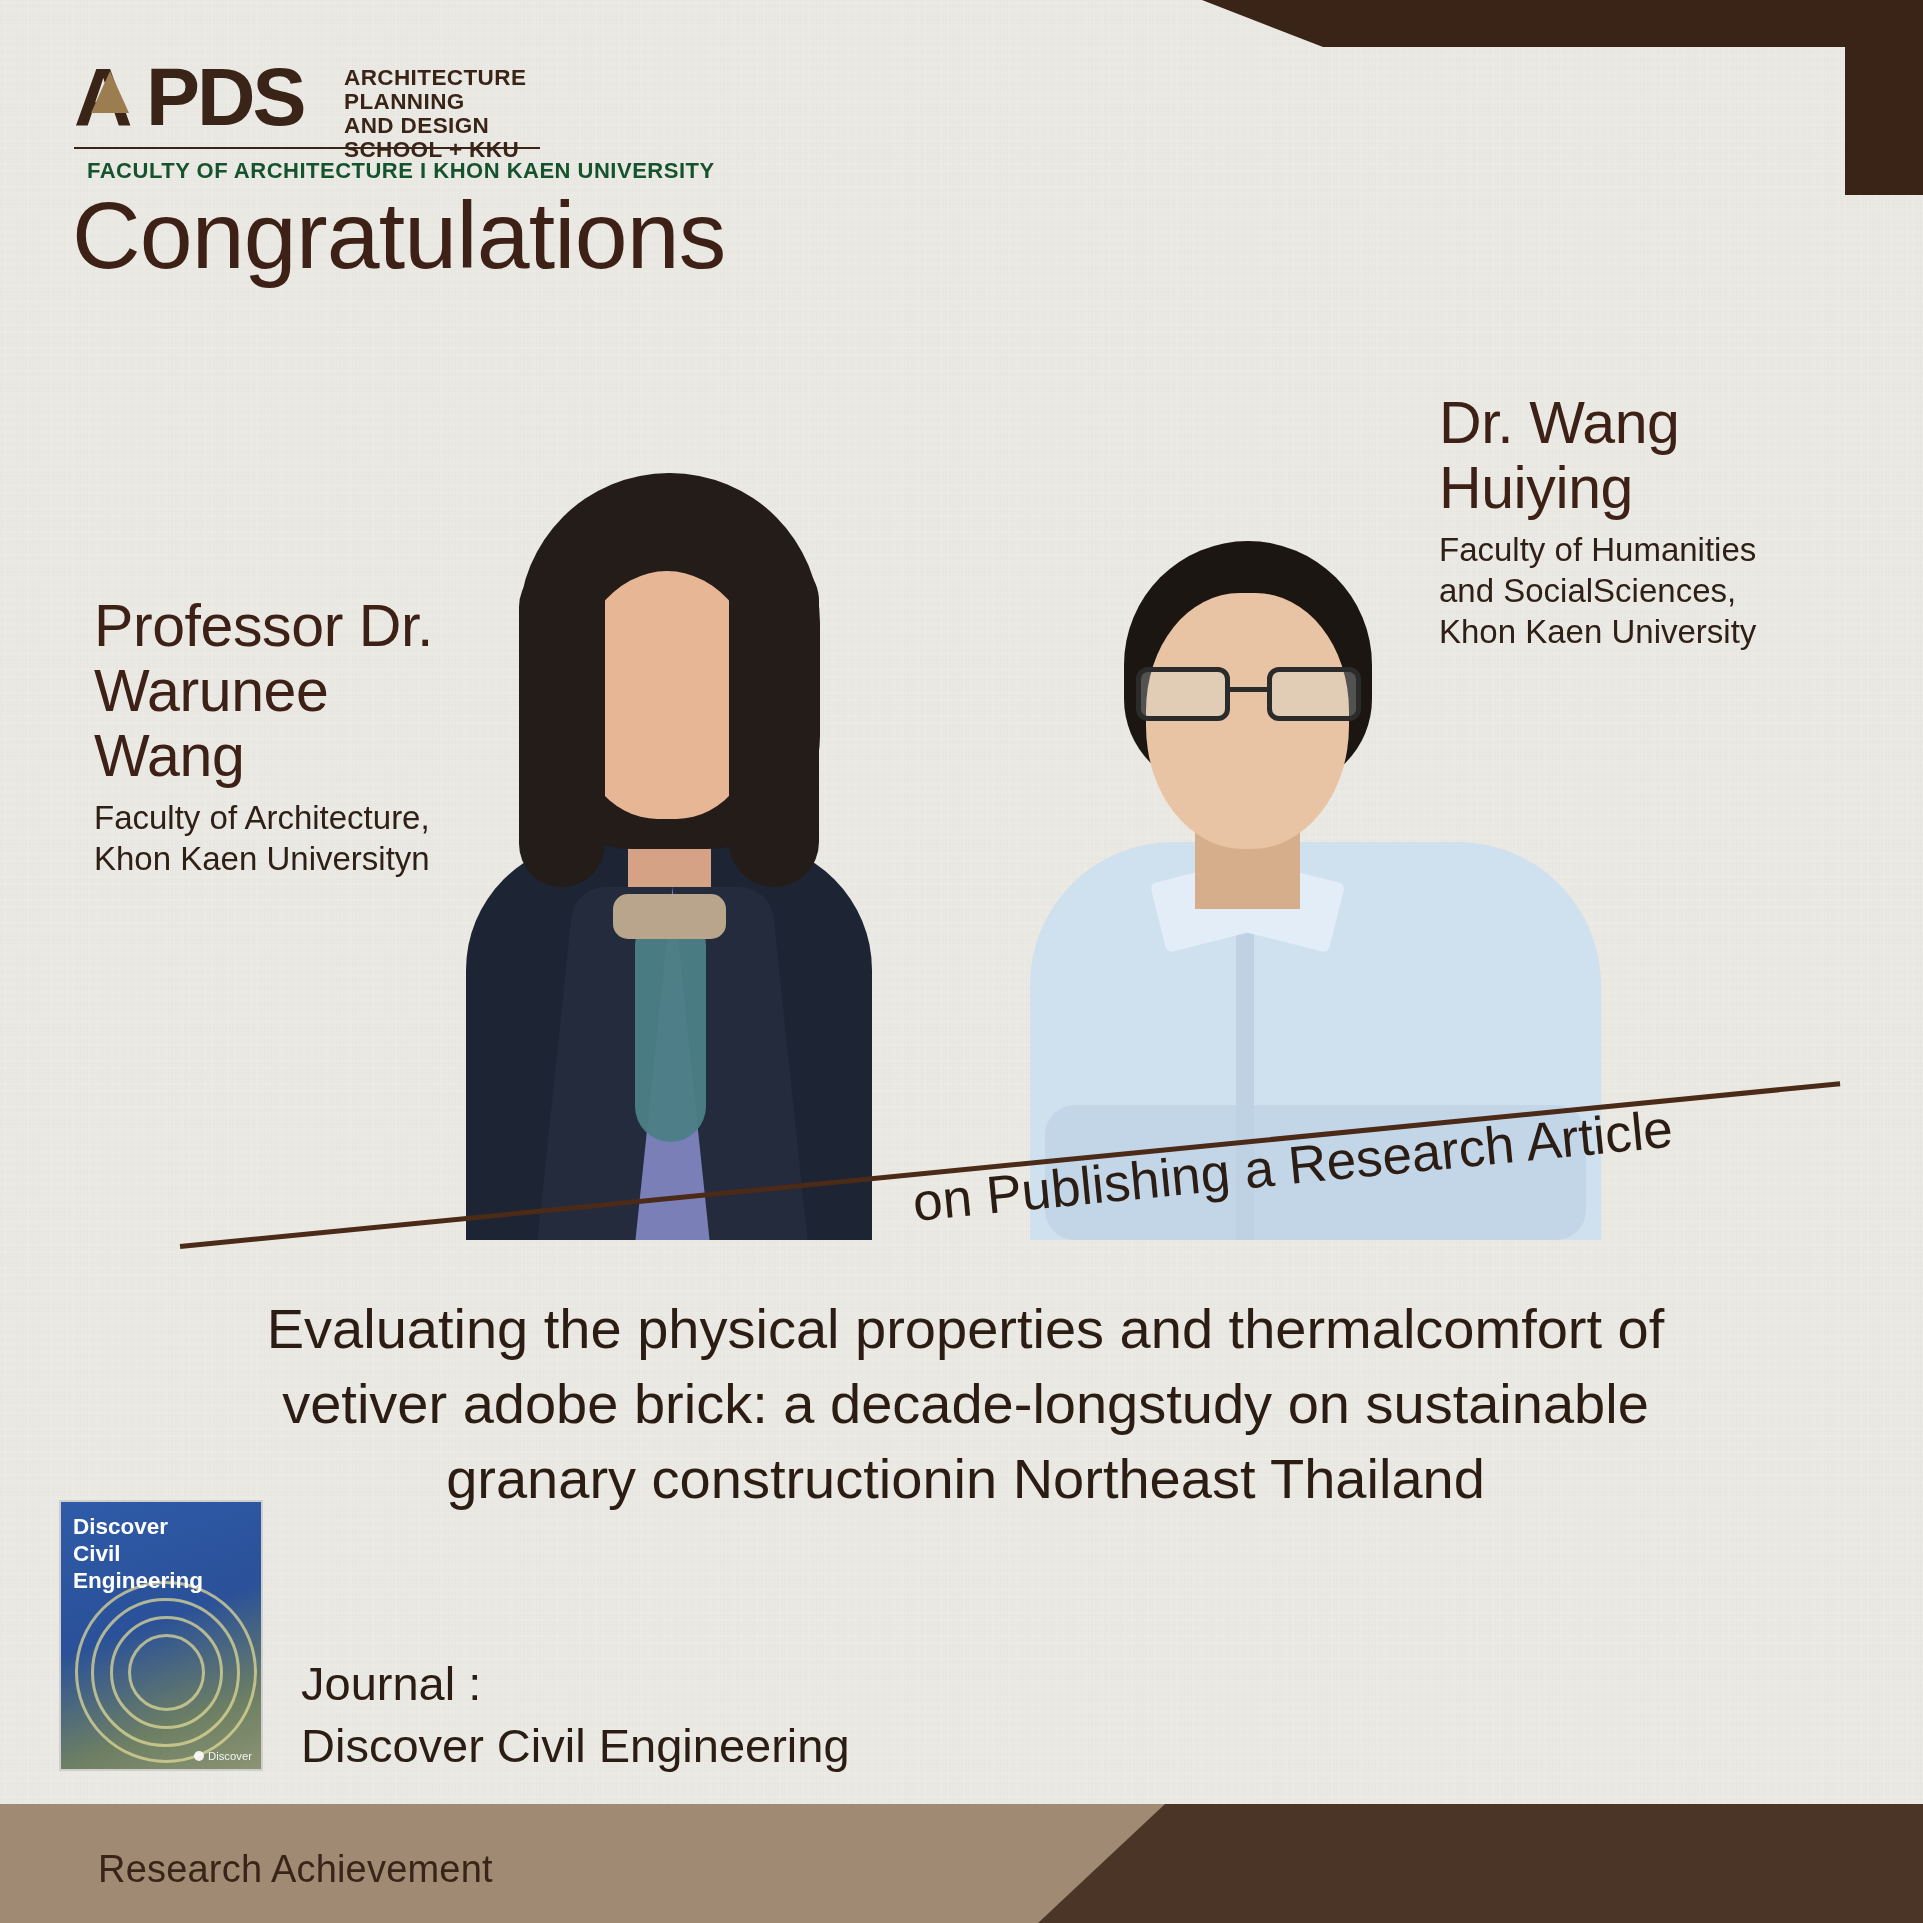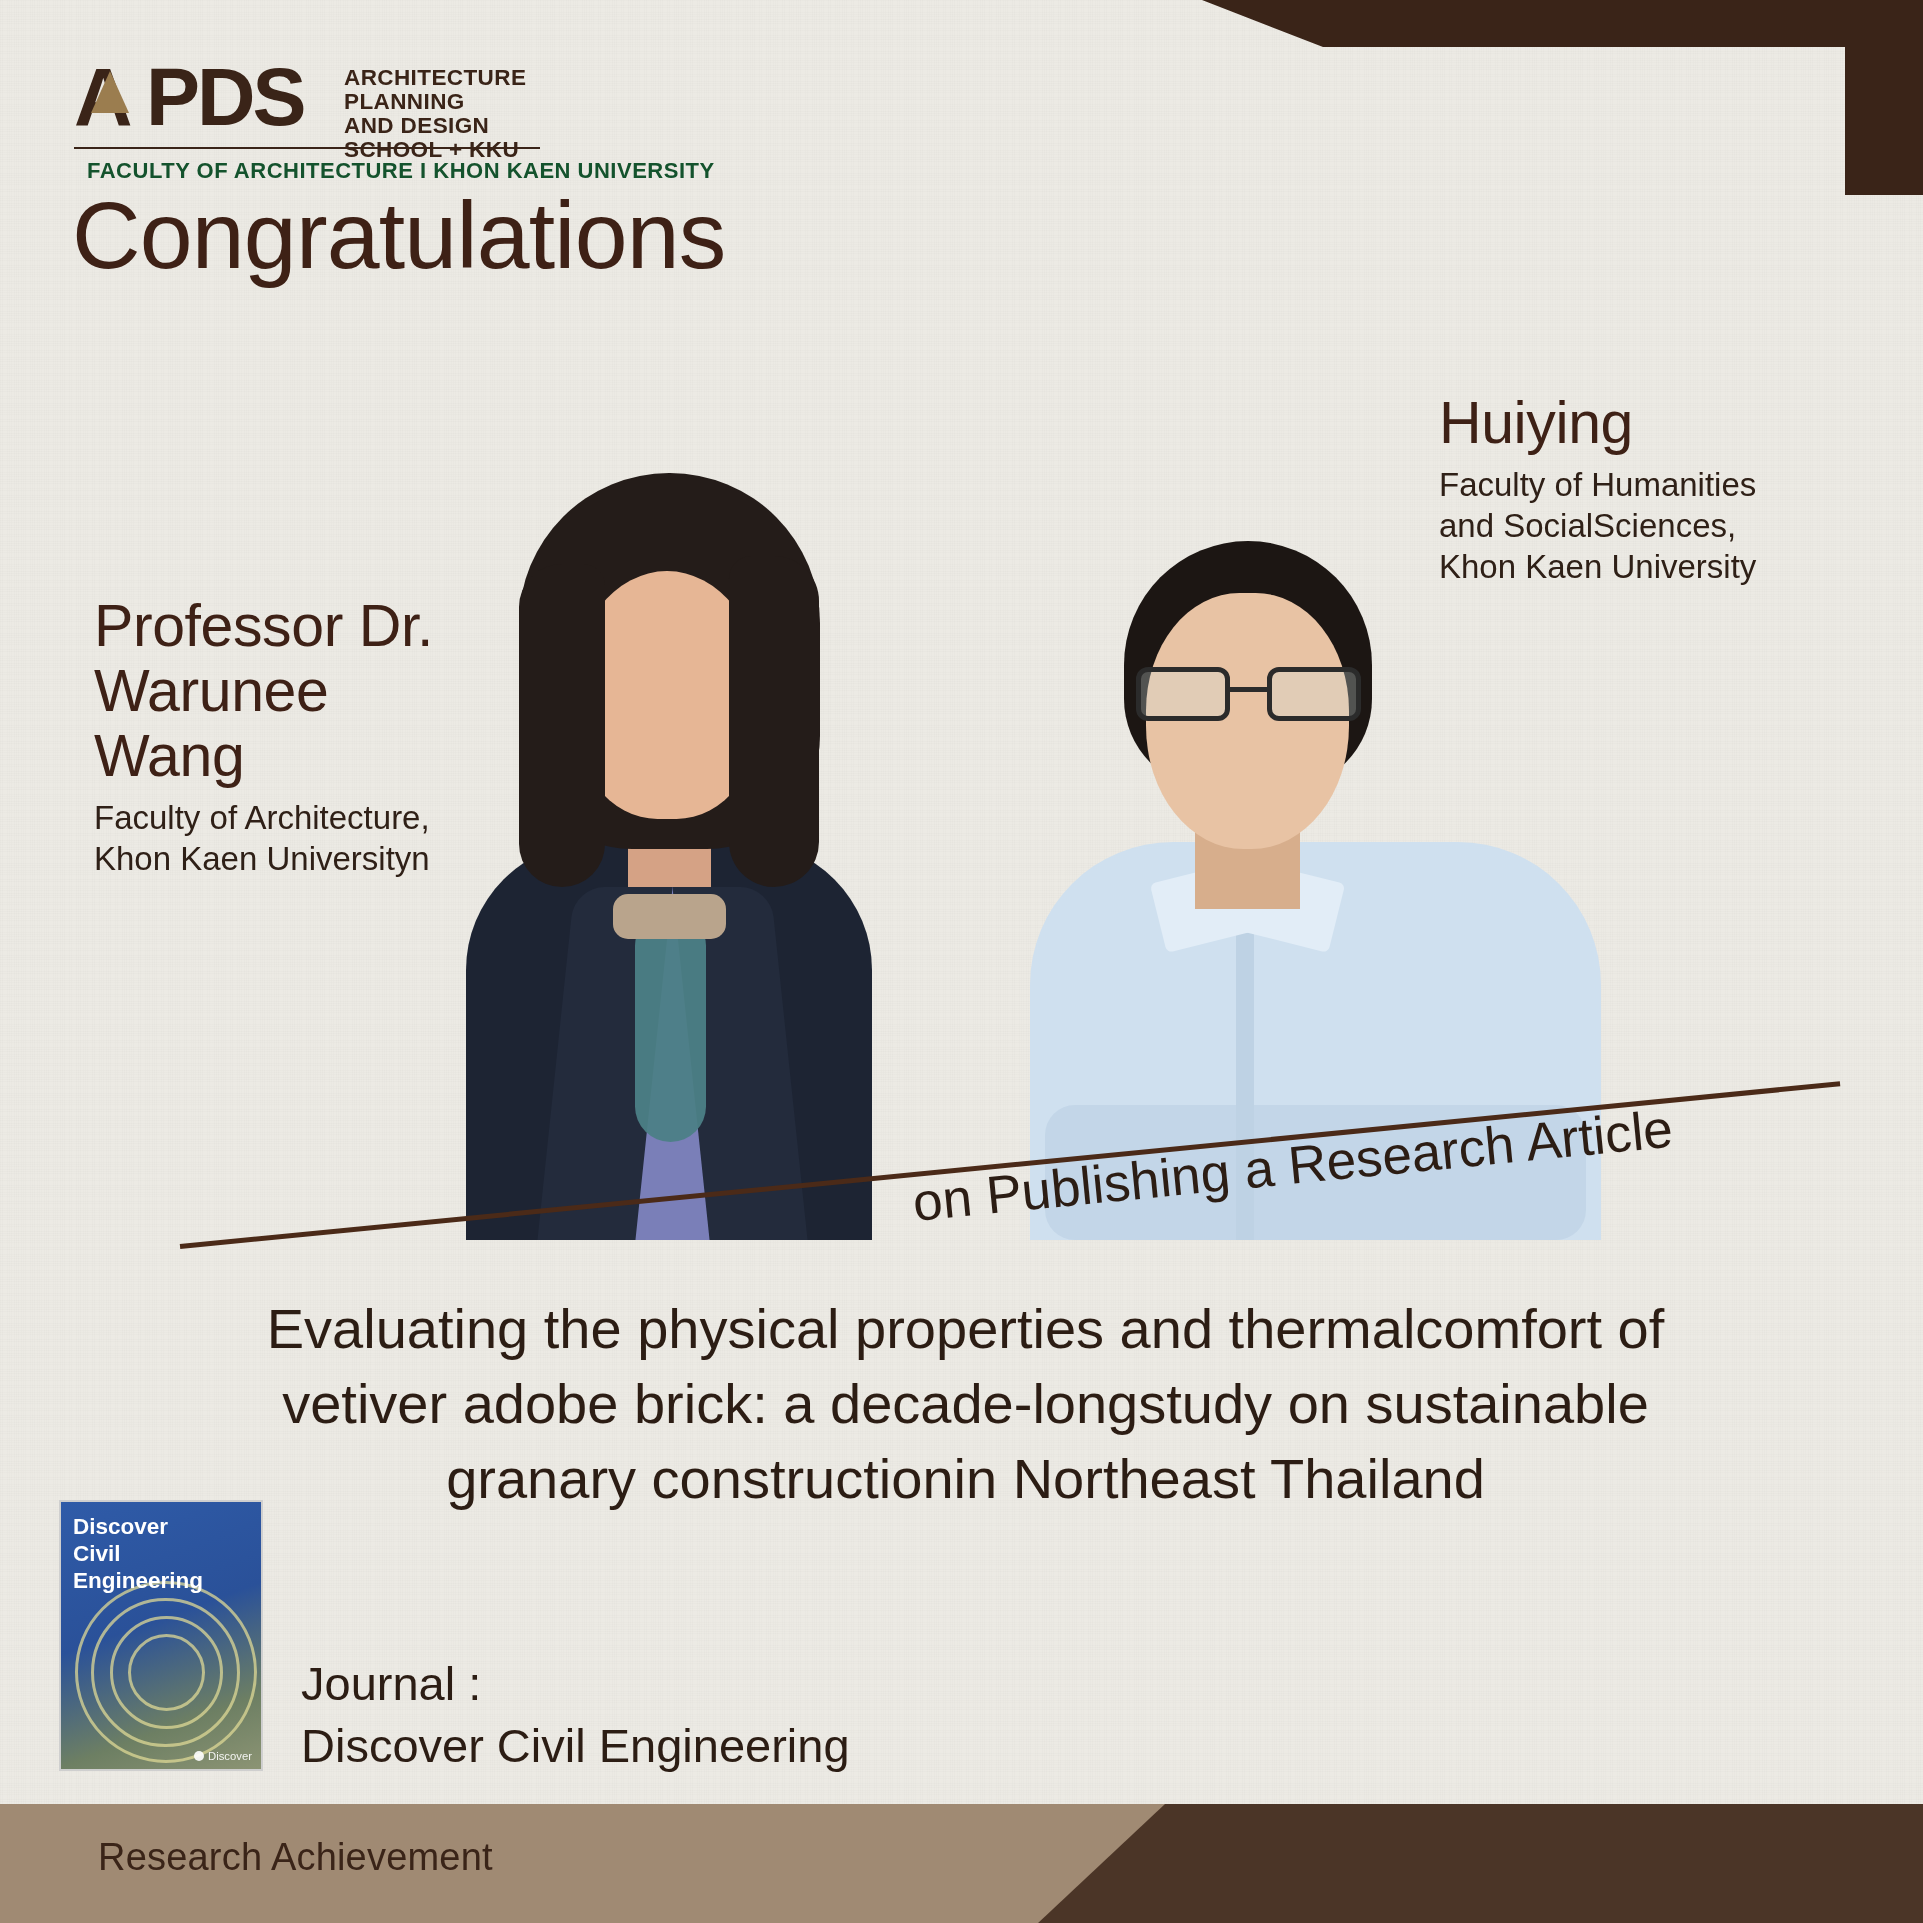--- a/index.html
+++ b/index.html
@@ -49,21 +49,21 @@
     right: 0;
     bottom: 0;
     width: 887px;
     height: 120px;
     background: #4b3527;
     clip-path: polygon(128px 0, 100% 0, 100% 100%, 0 100%);
   }
   .bottom-label {
     position: absolute;
     left: 98px;
-    bottom: 45px;
+    bottom: 33px;
     font-size: 38px;
     font-weight: 400;
     color: #3a2418;
     letter-spacing: 0.2px;
   }
 
   
   .logo {
     position: absolute;
     left: 74px;
@@ -552,20 +552,21 @@
       <div>Wang</div>
     </div>
     <div class="name-aff">
       <div>Faculty of Architecture,</div>
       <div>Khon Kaen Universityn</div>
     </div>
   </div>
 
   <div class="name-right">
     <div class="name-title">
+      <div>Dr. Wang</div>
       <div>Huiying</div>
     </div>
     <div class="name-aff">
       <div>Faculty of Humanities</div>
       <div>and SocialSciences,</div>
       <div>Khon Kaen University</div>
     </div>
   </div>
 
   <div class="diagonal"></div>

